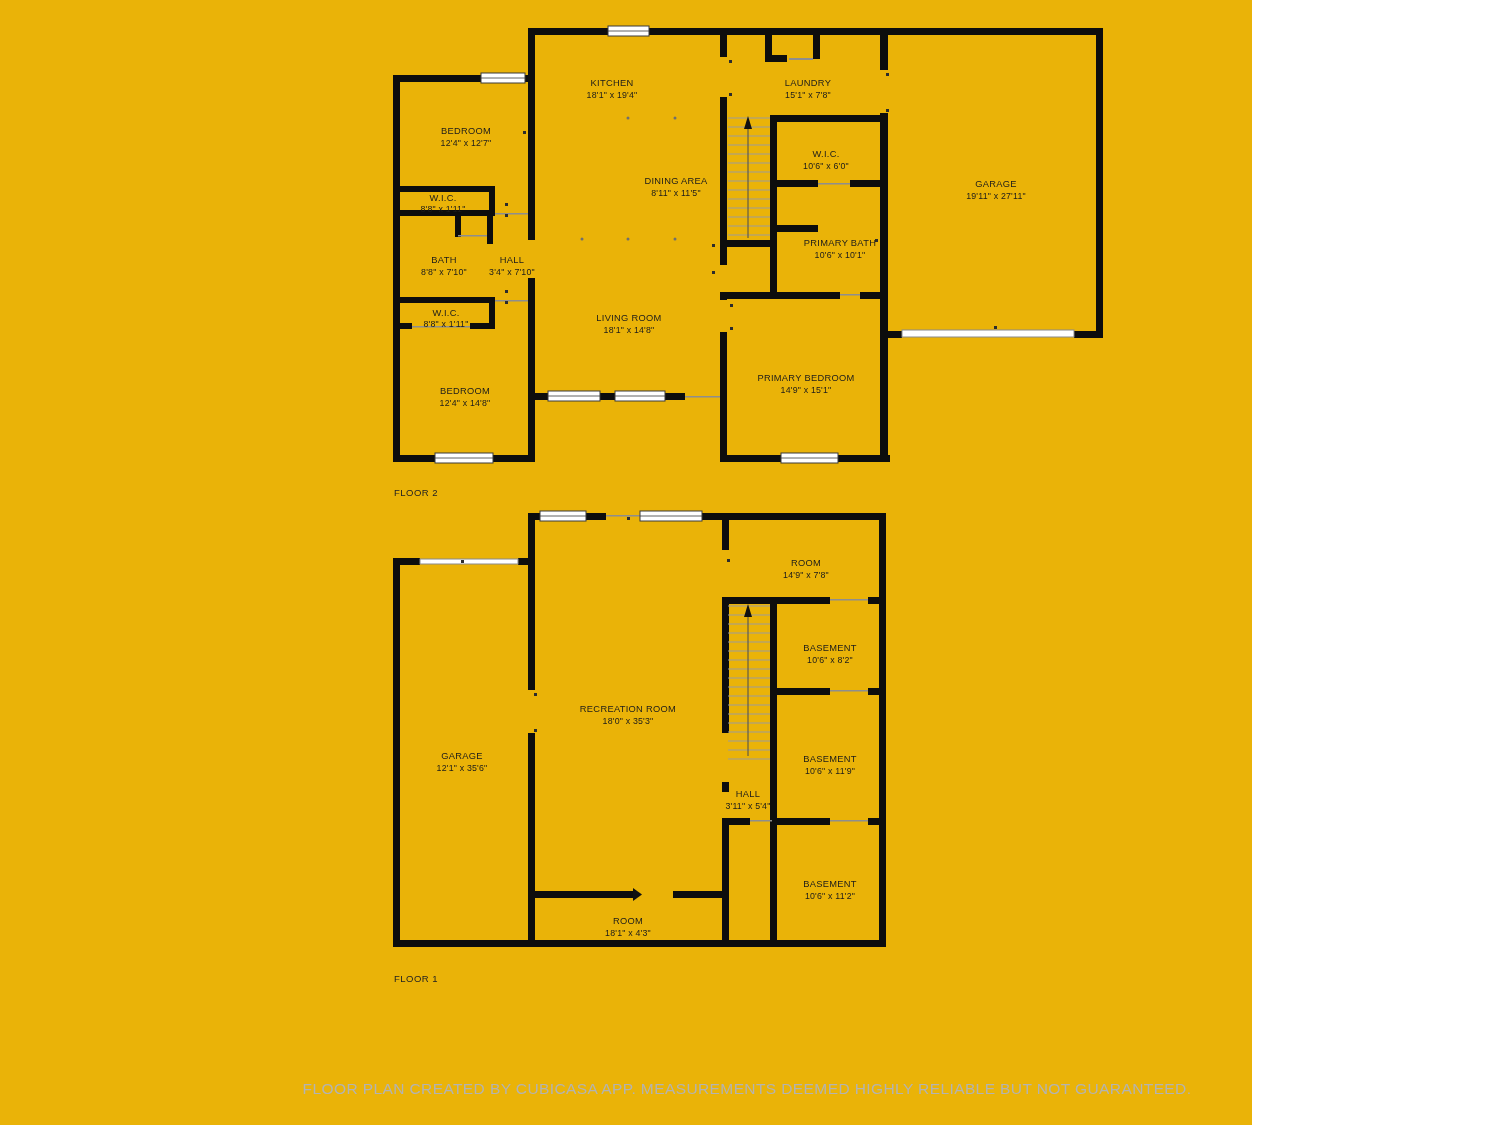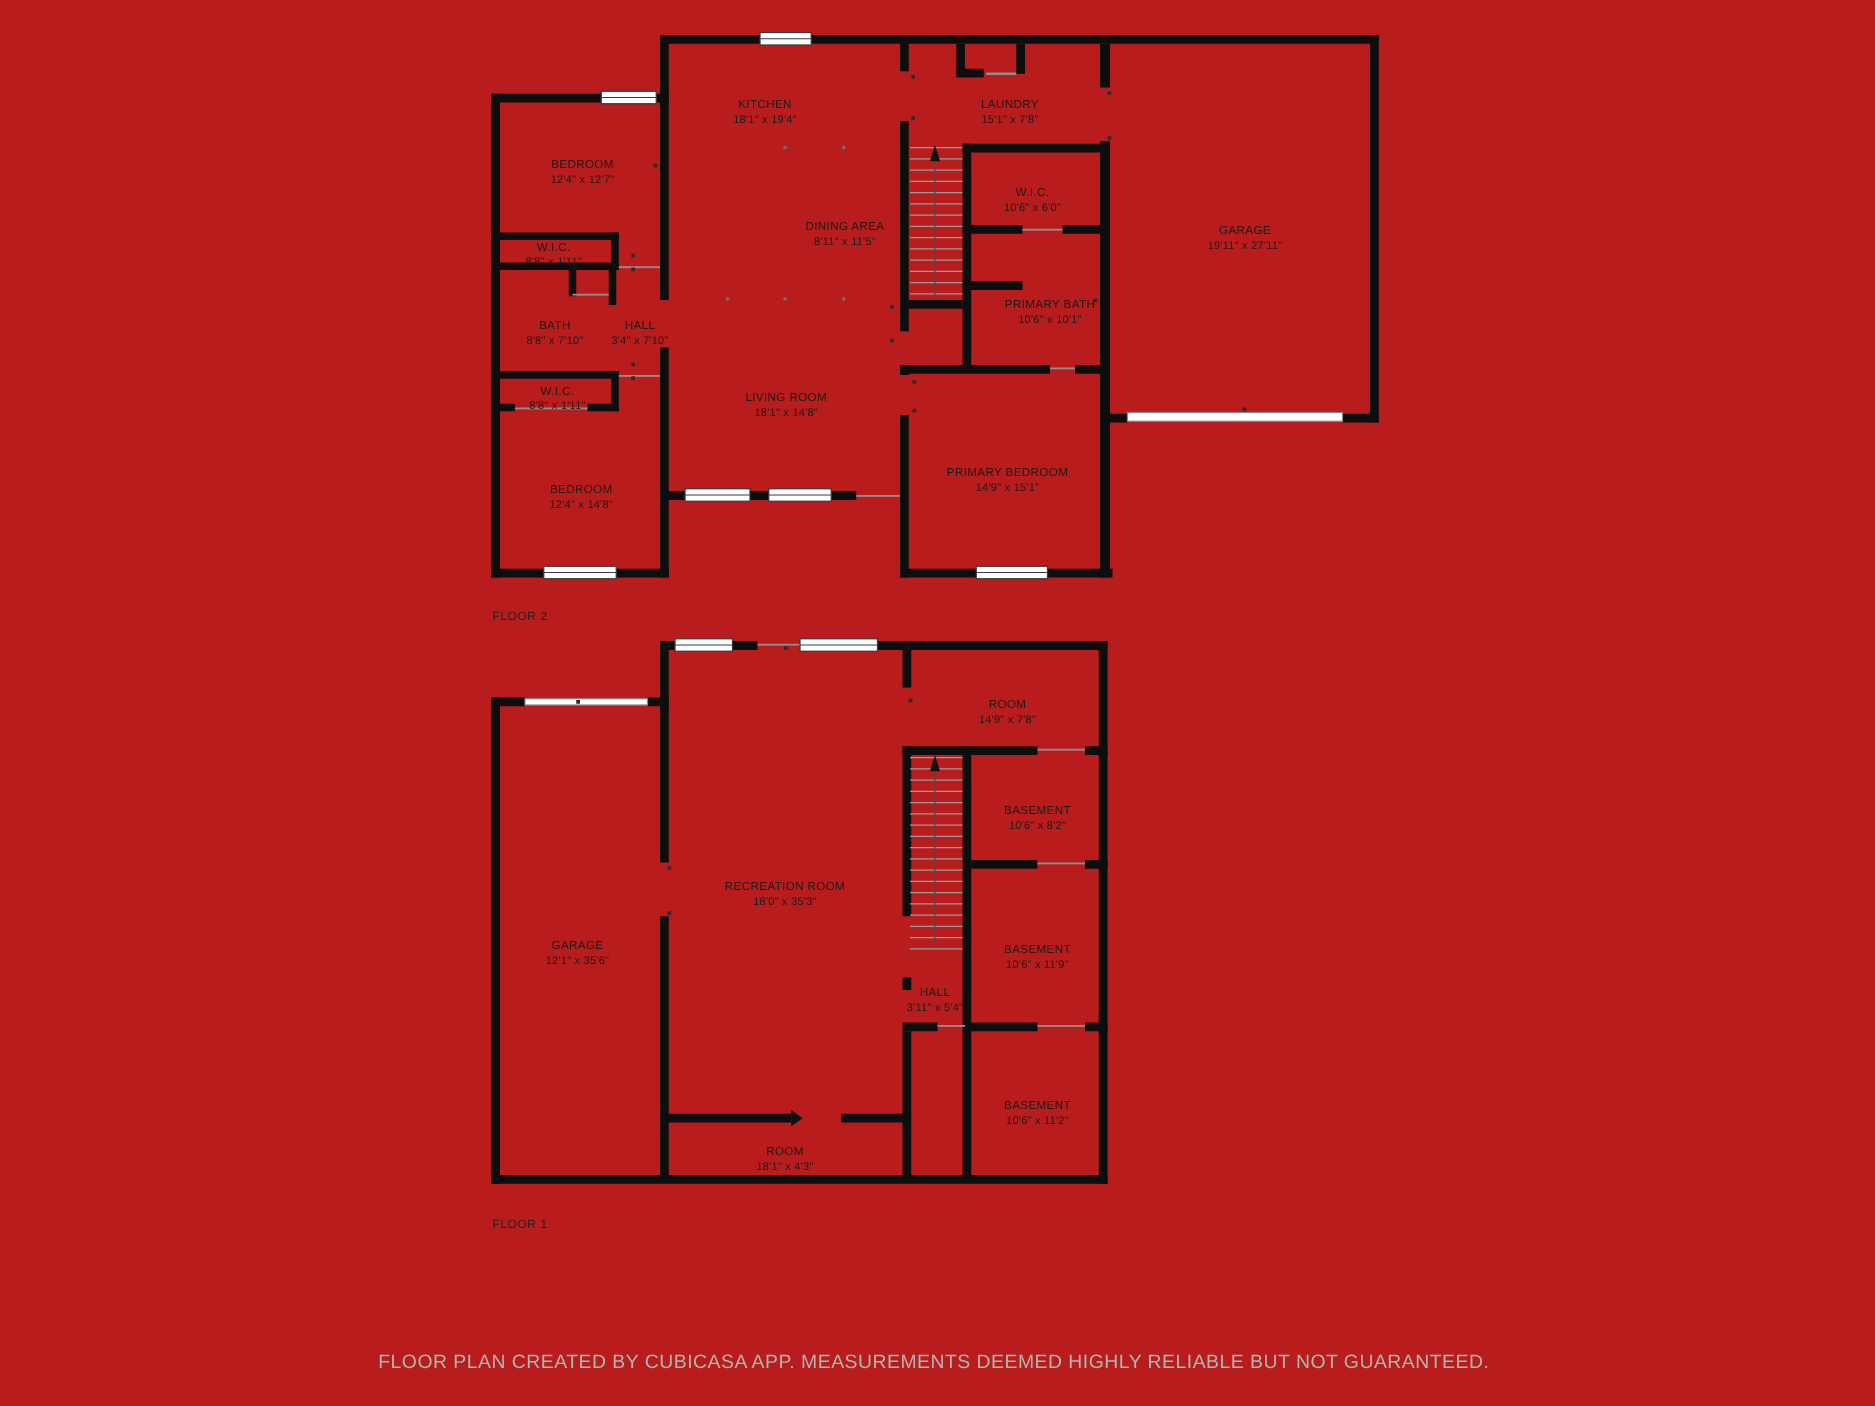--- a/index.html
+++ b/index.html
@@ -1,16 +1,16 @@
 <!DOCTYPE html>
 <html><head>
 <meta charset="utf-8">
 <style>
   html,body{margin:0;padding:0;background:#ffffff;}
-  .canvas{position:relative;width:1500px;height:1125px;background:#b91c1c;overflow:hidden;}
+  .canvas{position:relative;width:1252px;height:1125px;background:#eab308;overflow:hidden;}
   svg{display:block;}
   .wall{fill:#0d0d0d;}
   .thin{fill:#8e8e8e;}
   .win{fill:#ffffff;stroke:#3a3a3a;stroke-width:1;}
   .winline{stroke:#3a3a3a;stroke-width:0.8;}
   .tread{stroke:#9b9b9b;stroke-width:1;}
   .shaft{stroke:#4a4a4a;stroke-width:1;}
   .head{fill:#111111;}
   .dot{fill:#2c2c2c;}
   .gdot{fill:#6f6f6f;}

